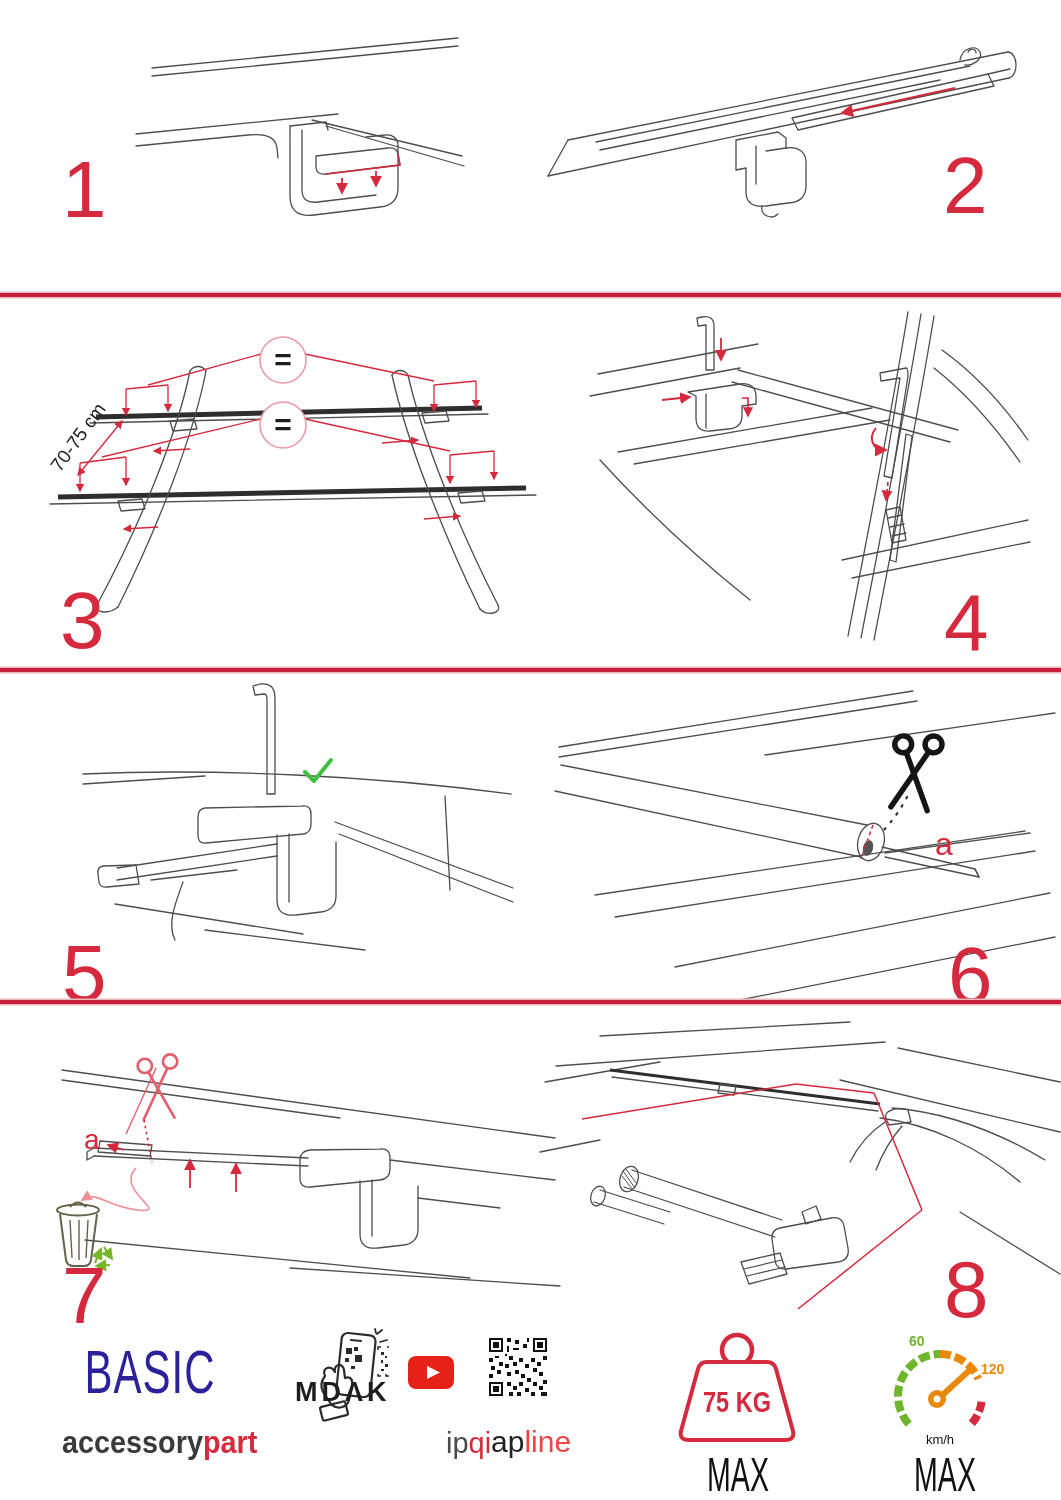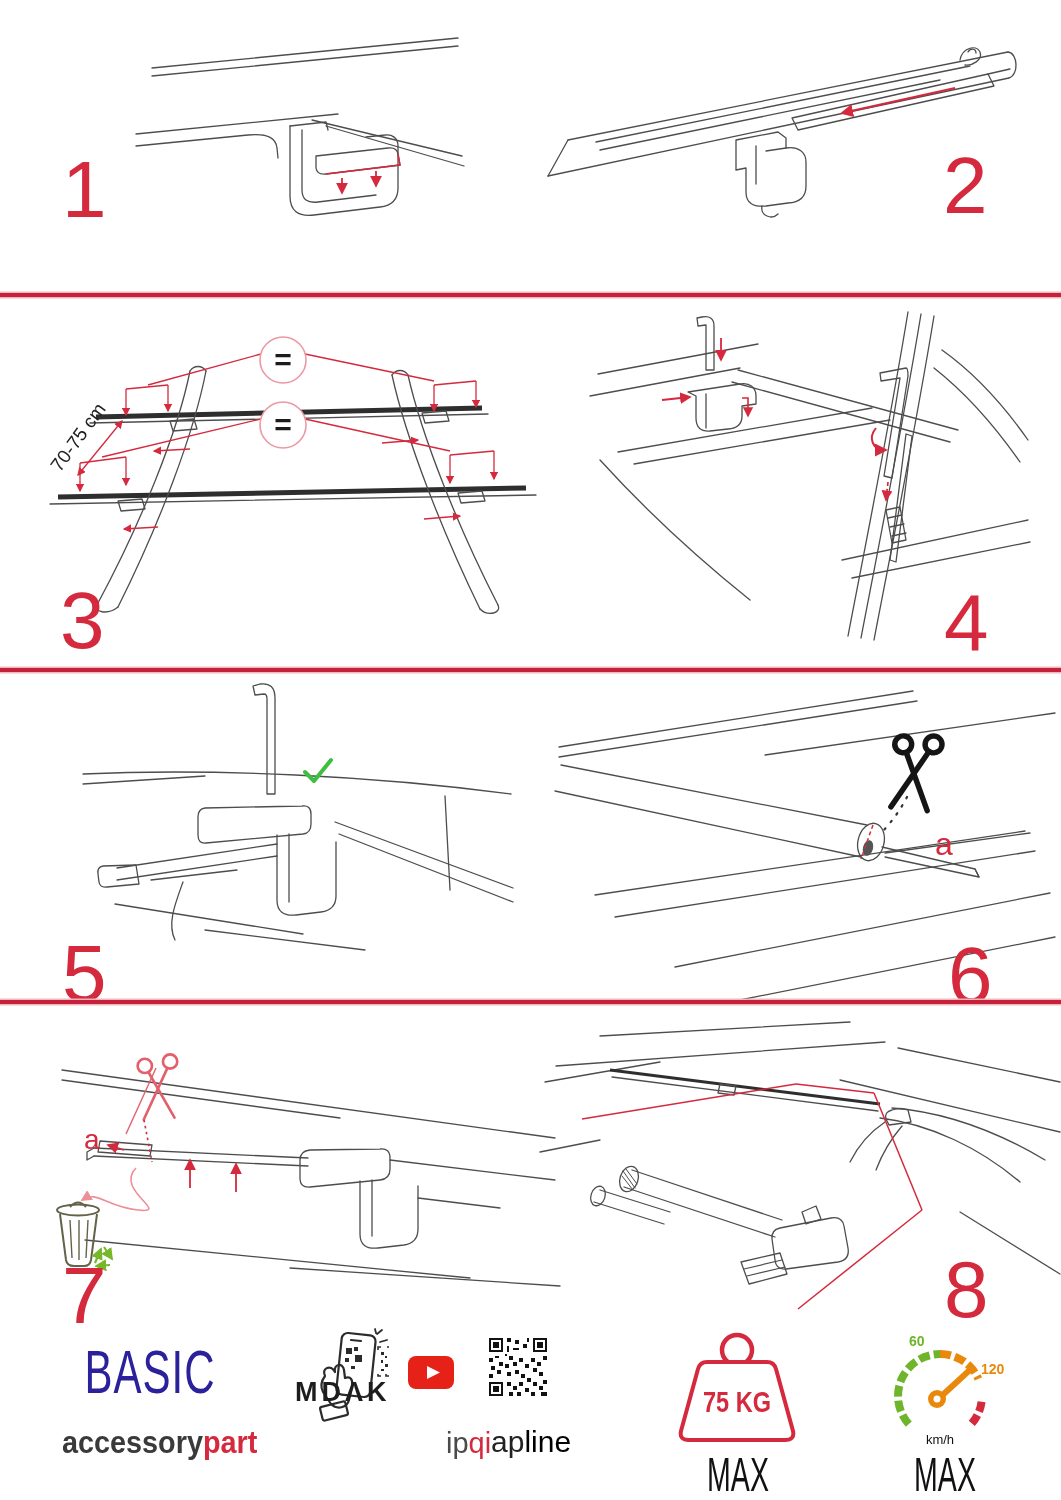--- a/index.html
+++ b/index.html
@@ -12,21 +12,21 @@
   svg text{font-family:"Liberation Sans", sans-serif;}
   .g{stroke:#4d4d4d;fill:none;stroke-width:1.3;stroke-linecap:round;stroke-linejoin:round;}
   
   .brand-title{position:absolute;left:84px;top:1338px;width:132px;text-align:center;font-size:42px;font-weight:500;color:#2b219b;letter-spacing:1px;transform:scale(1,1.45);transform-origin:top center;}
   .brand-sub{position:absolute;left:62px;top:1424px;font-size:32px;font-weight:bold;color:#3a3a3a;transform:scaleX(.9);transform-origin:left top;white-space:nowrap;}
   .brand-sub .red{color:#d5293d;}
   .mdak{position:absolute;left:295px;top:1377px;font-size:27px;font-weight:bold;color:#1d1d1d;letter-spacing:4px;}
   .ipqi{position:absolute;left:410px;top:1427px;font-size:29px;color:#4a4a4a;margin-left:36px;}
   .ipqi .red{color:#d5293d;}
   .apline{position:absolute;left:491px;top:1425px;font-size:30px;color:#222222;}
-  .apline .red{color:#000000;}
+  .apline .red{color:#ef4444;}
   .maxlabel{position:absolute;font-size:46px;font-weight:500;color:#111;transform:scale(.62,1.05);transform-origin:top center;text-align:center;}
 </style>
 </head>
 <body>
 
 <div class="page">
 
   <svg width="0" height="0" style="position:absolute" aria-hidden="true">
     <defs>
       <g id="sym-scissors" fill="none" stroke-linecap="round">

